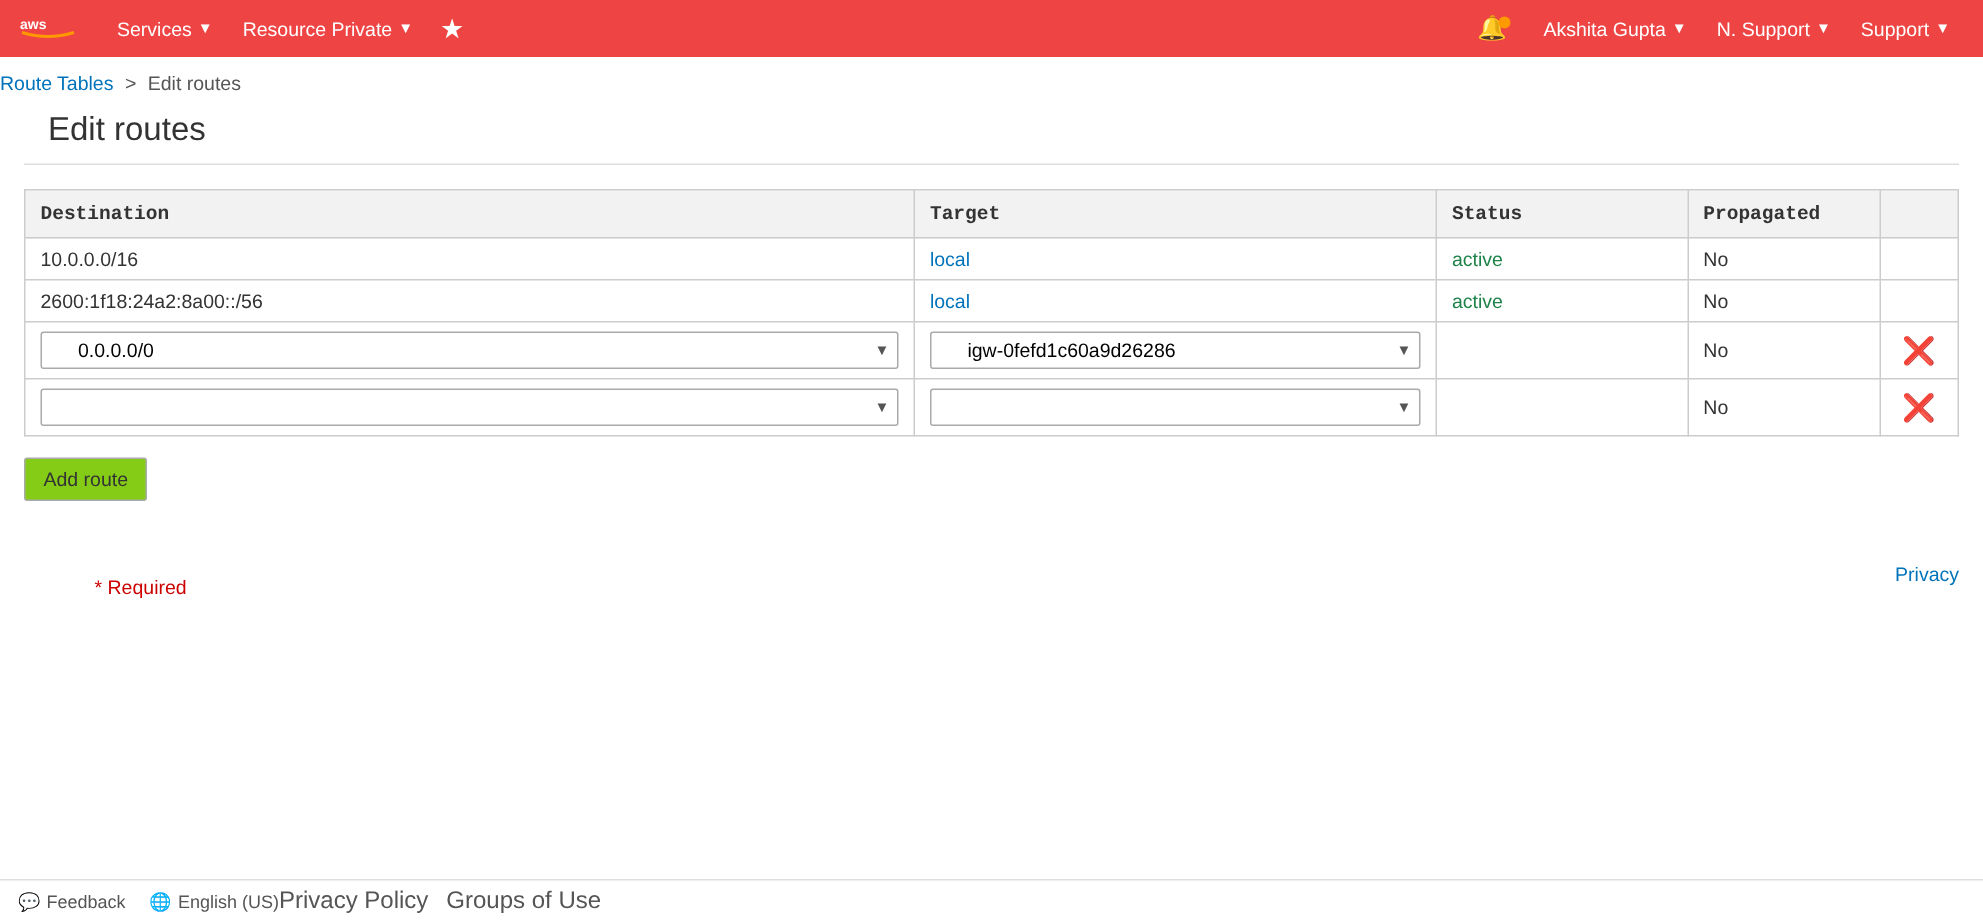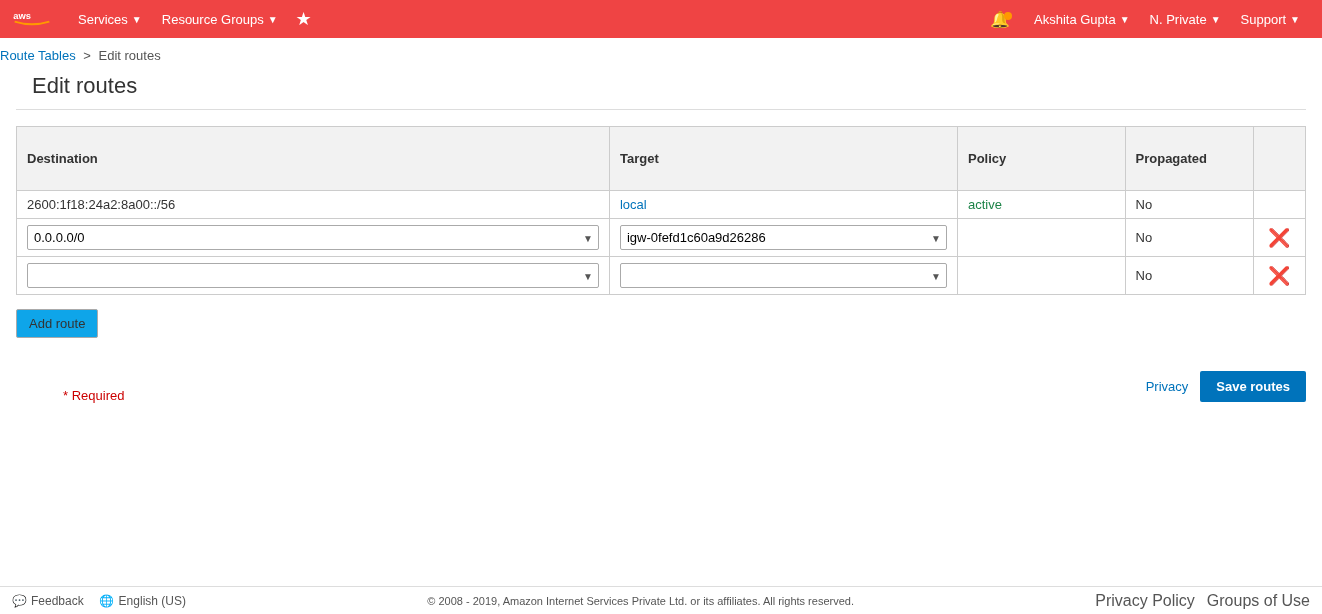--- a/index.html
+++ b/index.html
@@ -93,24 +93,25 @@
 
     
     .routes-table {
       width: 100%;
       border-collapse: collapse;
       border: 1px solid #ccc;
     }
     .routes-table th {
       background: #f2f2f2;
       border: 1px solid #ccc;
-      padding: 24px 10px;
+      padding: 8px 10px;
       text-align: left;
       font-weight: bold;
       font-size: 13px;
+      font-family: Liberation Mono, monospace;
     }
     .routes-table td {
       border: 1px solid #ccc;
       padding: 6px 10px;
       font-size: 13px;
     }
     .routes-table td.destination-static {
       color: #333;
     }
     .routes-table td.target-link {
@@ -118,21 +119,21 @@
     }
     .routes-table td.status-active {
       color: #1d8348;
     }
     .input-with-caret {
       position: relative;
       width: 100%;
     }
     .input-with-caret input {
       width: 100%;
-      padding: 4px 24px 4px 6px;
+      padding: 4px 24px 4px 24px;
       border: 1px solid #aaa;
       border-radius: 2px;
       font-size: 13px;
     }
     .input-with-caret .caret-icon {
       position: absolute;
       right: 6px;
       top: 50%;
       transform: translateY(-50%);
       pointer-events: none;
@@ -156,21 +157,21 @@
     .col-destination { width: 46%; }
     .col-target { width: 27%; }
     .col-status { width: 13%; }
     .col-propagated { width: 10%; }
     .col-action { width: 4%; }
 
     
     .add-route-btn {
       margin-top: 14px;
       padding: 6px 12px;
-      background: #0ea5e9;
+      background: #84cc16;
       border: 1px solid #aaa;
       border-radius: 2px;
       cursor: pointer;
       font-size: 13px;
       color: #333;
     }
 
     
     .required-note {
       margin-top: 30px;
@@ -275,35 +276,35 @@
     <svg class="aws-logo" viewBox="0 0 60 36" fill="none" xmlns="http://www.w3.org/2000/svg">
       <text x="2" y="18" font-size="14" fill="white" font-weight="bold">aws</text>
       <path d="M4 22 Q30 30 56 22" stroke="#ff9900" stroke-width="3" fill="none"></path>
     </svg>
   </div>
   <div class="nav-item">
     <span>Services</span>
     <span class="caret">▼</span>
   </div>
   <div class="nav-item">
-    <span>Resource Groups</span>
+    <span>Resource Private</span>
     <span class="caret">▼</span>
   </div>
   <div class="nav-star">★</div>
   <div class="nav-right">
     <div class="nav-bell">
       🔔
       <div class="bell-dot"></div>
     </div>
     <div class="nav-item">
       <span>Akshita Gupta</span>
       <span class="caret">▼</span>
     </div>
     <div class="nav-item">
-      <span>N. Private</span>
+      <span>N. Support</span>
       <span class="caret">▼</span>
     </div>
     <div class="nav-item">
       <span>Support</span>
       <span class="caret">▼</span>
     </div>
   </div>
 </nav>
 
 <div class="breadcrumb">
@@ -313,27 +314,34 @@
 </div>
 
 <div class="page-title">Edit routes</div>
 
 <div class="main-content">
   <table class="routes-table">
     <thead>
       <tr>
         <th class="col-destination">Destination</th>
         <th class="col-target">Target</th>
-        <th class="col-status">Policy</th>
+        <th class="col-status">Status</th>
         <th class="col-propagated">Propagated</th>
         <th class="col-action"></th>
       </tr>
     </thead>
     <tbody>
 
+      <tr>
+        <td class="destination-static">10.0.0.0/16</td>
+        <td class="target-link">local</td>
+        <td class="status-active">active</td>
+        <td>No</td>
+        <td class="action-col"></td>
+      </tr>
 
       <tr>
         <td class="destination-static">2600:1f18:24a2:8a00::/56</td>
         <td class="target-link">local</td>
         <td class="status-active">active</td>
         <td>No</td>
         <td class="action-col"></td>
       </tr>
 
       <tr>
@@ -380,34 +388,32 @@
 
   <button class="add-route-btn">Add route</button>
 
   <div class="required-row">
     <div class="required-note">
       <span>*</span>
       <span> Required</span>
     </div>
     <div class="action-bar">
       <button class="cancel-btn">Privacy</button>
-      <button class="save-btn">Save routes</button>
     </div>
   </div>
 </div>
 
 <footer class="footer">
   <div class="footer-left">
     <div class="footer-feedback">
       <span>💬</span>
       <span>Feedback</span>
     </div>
     <div class="footer-language">
       <span>🌐</span>
       <span>English (US)</span>
     </div>
   </div>
-  <div class="footer-center">© 2008 - 2019, Amazon Internet Services Private Ltd. or its affiliates. All rights reserved.</div>
   <div class="footer-right">
     <a href="#">Privacy Policy</a>
     <a href="#">Groups of Use</a>
   </div>
 </footer>
 
 </body></html>

